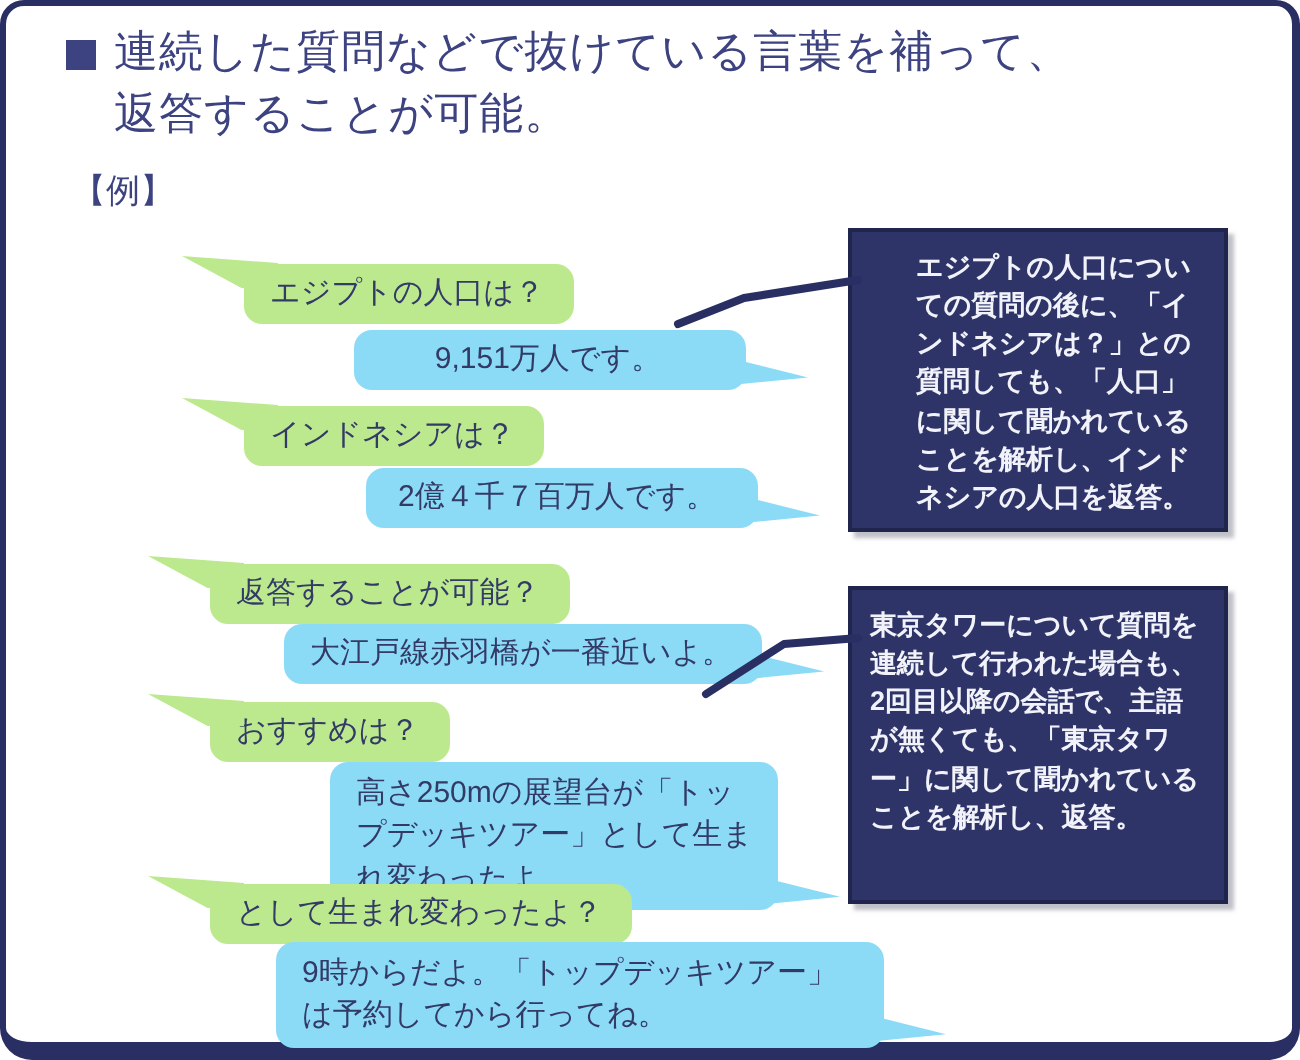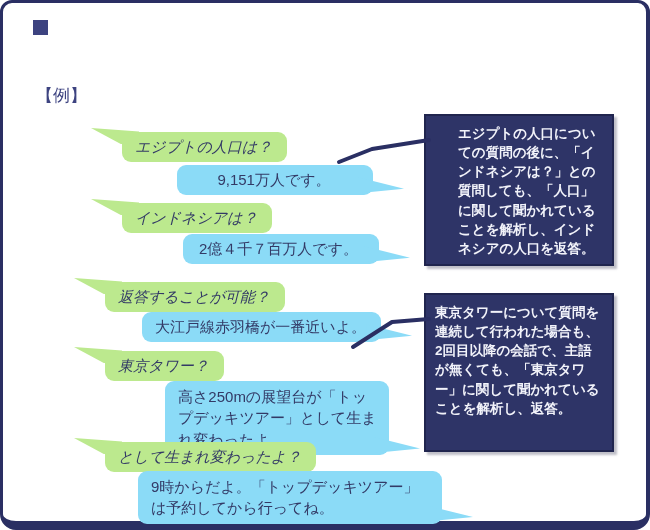--- a/index.html
+++ b/index.html
@@ -19,21 +19,21 @@
   .page-title{position:absolute;left:57px;top:10px;width:575px;
     font-size:22px;line-height:31px;color:var(--title-text,#3d4380);
     letter-spacing:0.5px;}
   .example-label{position:absolute;left:36px;top:84px;font-size:17px;
     color:var(--title-text,#3d4380);}
 
   
   .bubble{position:absolute;font-size:15px;line-height:1.35;
     padding:5px 15px 5px 13px;border-radius:9px;white-space:nowrap;
     color:var(--bubble-text,#333a66);box-sizing:border-box;}
-  .bubble.q{background:var(--question-bubble,#bce98e);font-style:italic;}
+  .bubble.q{background:var(--question-bubble,#bce98e);}
   .bubble.a{background:var(--answer-bubble,#8bdbf7);}
   .bubble.multi{white-space:normal;line-height:1.42;padding:5px 11px 5px 13px;}
 
   .bubble.q::before{content:"";position:absolute;left:-31px;top:-4px;
     width:48px;height:16px;background:inherit;
     clip-path:polygon(0 0,100% 22%,100% 100%,62% 100%);}
   .bubble.a::after{content:"";position:absolute;right:-31px;bottom:2px;
     width:46px;height:16px;background:inherit;
     clip-path:polygon(0 0,100% 72%,0 100%);}
 
@@ -52,20 +52,22 @@
   .connectors{position:absolute;left:0;top:0;width:650px;height:530px;
     pointer-events:none;}
 </style>
 </head>
 <body>
 
 <div class="slide-frame"></div>
 
 <div class="title-bullet"></div>
 <div class="page-title">
+  <div>連続した質問などで抜けている言葉を補って、</div>
+  <div>返答することが可能。</div>
 </div>
 <div class="example-label">【例】</div>
 
 <div class="bubble q" style="left:122px;top:132px;">
   <span>エジプトの人口は？</span>
 </div>
 <div class="bubble a" style="left:177px;top:165px;width:196px;text-align:center;">
   <span>9,151万人です。</span>
 </div>
 <div class="bubble q" style="left:122px;top:203px;">
@@ -74,21 +76,21 @@
 <div class="bubble a" style="left:183px;top:234px;width:196px;padding-left:16px;">
   <span>2億４千７百万人です。</span>
 </div>
 <div class="bubble q" style="left:105px;top:282px;">
   <span>返答することが可能？</span>
 </div>
 <div class="bubble a" style="left:142px;top:312px;">
   <span>大江戸線赤羽橋が一番近いよ。</span>
 </div>
 <div class="bubble q" style="left:105px;top:351px;">
-  <span>東京タワー？</span>
+  <span>おすすめは？</span>
 </div>
 <div class="bubble a multi" style="left:165px;top:381px;width:224px;">
   <span>高さ250mの展望台が「トップデッキツアー」として生まれ変わったよ。</span>
 </div>
 <div class="bubble q" style="left:105px;top:442px;">
   <span>として生まれ変わったよ？</span>
 </div>
 <div class="bubble a multi" style="left:138px;top:471px;width:304px;">
   <span>9時からだよ。「トップデッキツアー」は予約してから行ってね。</span>
 </div>

